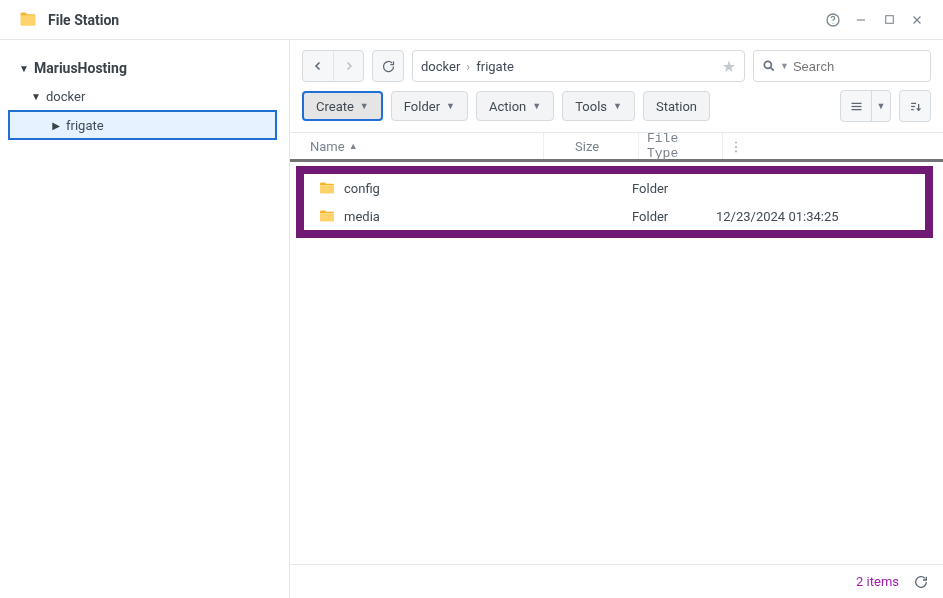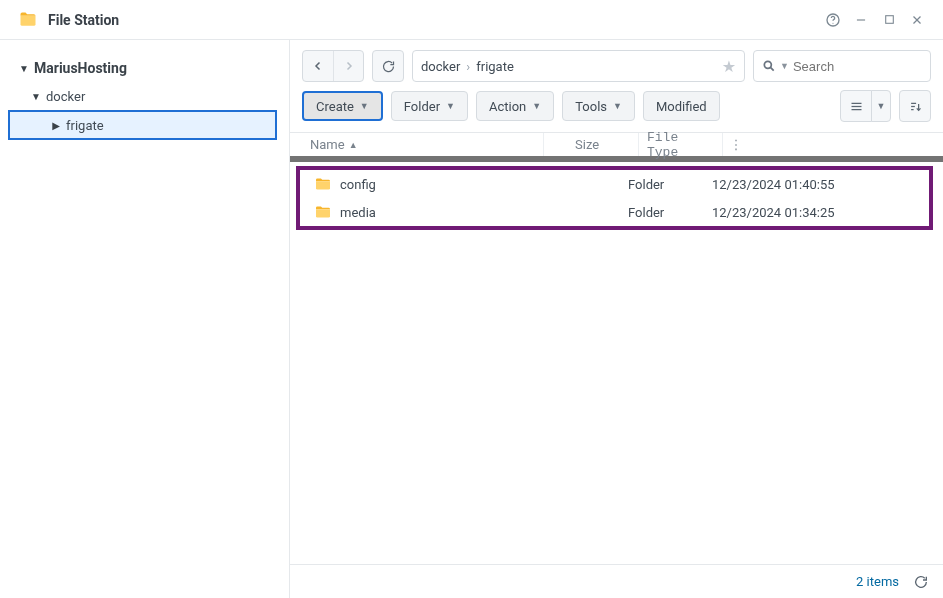--- a/index.html
+++ b/index.html
@@ -62,39 +62,39 @@
   font-size:13px;
 }
 .tbtn.primary { border:2px solid #1f6fd4; background:#e5e5e5; }
 .tbtn .caret { font-size:9px; color:#6a7480; }
 .toolbar .spacer { flex:1; }
 .viewgrp { display:flex; }
 .viewgrp .iconbtn + .iconbtn { margin-left:-1px; border-top-left-radius:0; border-bottom-left-radius:0; }
 .viewgrp .iconbtn:first-child { border-top-right-radius:0; border-bottom-right-radius:0; }
 .table { flex:1; display:flex; flex-direction:column; min-height:0; }
 .thead {
-  display:flex; align-items:center; height:30px; border-top:1px solid #e5e8eb; border-bottom:6px solid #737373;
+  display:flex; align-items:center; height:30px; border-top:1px solid #e5e8eb; border-bottom:3px solid #737373;
   color:#7a838d; font-size:13px; padding-left:12px;
 }
 .thead .col { padding: 0 8px; border-right:1px solid #eceff2; height:100%; display:flex; align-items:center; gap:4px;}
 .col-name { width: 242px; }
 .col-size { width: 72px; margin-left: 23px; }
 .col-type { width: 84px; font-family: Liberation Mono, monospace; }
 .col-date { flex:1; }
 .thead .more { width:26px; display:flex; align-items:center; justify-content:center; color:#8a939d; cursor:pointer;}
 .tbody { flex:1; overflow:auto; }
-.highlight-box { border:4px solid #701a75; margin: 4px 10px 0 6px; }
+.highlight-box { border:8px solid #701a75; margin: 4px 10px 0 6px; }
 .row { display:flex; align-items:center; height:28px; padding-left:6px; }
 .row .cell { padding:0 8px; }
 .row .c-name { width:242px; display:flex; align-items:center; gap:8px; }
 .row .c-size { width:72px; }
 .row .c-type { width:84px; }
 .row .c-date { flex:1; }
 .folder-icon { width:18px; height:14px; }
-.status { height:34px; border-top:1px solid #e5e8eb; display:flex; align-items:center; justify-content:flex-end; padding:16px 14px; gap:14px; color:#0369a1; }
+.status { height:34px; border-top:1px solid #e5e8eb; display:flex; align-items:center; justify-content:flex-end; padding:16px 14px; gap:14px; color:#a21caf; }
 .status .refresh { color:#5c6772; cursor:pointer; }
 svg { display:block; }
 </style>
 </head>
 <body>
 
 <div class="window">
   <div class="titlebar">
     <span class="app-icon">
       <svg viewBox="0 0 24 24" width="20" height="20">
@@ -194,21 +194,21 @@
           </div>
         <div class="tbtn">
             <span>Action</span>
             <span class="caret">▼</span>
           </div>
         <div class="tbtn">
             <span>Tools</span>
             <span class="caret">▼</span>
           </div>
         <div class="tbtn">
-            <span>Modified</span>
+            <span>Station</span>
           </div>
         <span class="spacer"></span>
         <div class="viewgrp">
           <div class="iconbtn">
               <svg width="15" height="15" viewBox="0 0 24 24" stroke="currentColor" stroke-width="2">
                 <line x1="4" y1="7" x2="20" y2="7"></line>
                 <line x1="4" y1="12" x2="20" y2="12"></line>
                 <line x1="4" y1="17" x2="20" y2="17"></line>
               </svg>
             </div>
@@ -248,21 +248,20 @@
                 <span class="folder-icon">
                     <svg viewBox="0 0 24 20" width="18" height="14">
                       <path fill="#f7b52c" d="M2 4a2 2 0 0 1 2-2h5l2 2h9a2 2 0 0 1 2 2H2z"></path>
                       <path fill="#ffd36b" d="M2 6h20v10a2 2 0 0 1-2 2H4a2 2 0 0 1-2-2z"></path>
                     </svg>
                   </span>
                 <span>config</span>
               </div>
               <div class="cell c-size"></div>
               <div class="cell c-type">Folder</div>
-              <div class="cell c-date">12/23/2024 01:40:55</div>
             </div>
             <div class="row">
               <div class="cell c-name">
                 <span class="folder-icon">
                     <svg viewBox="0 0 24 20" width="18" height="14">
                       <path fill="#f7b52c" d="M2 4a2 2 0 0 1 2-2h5l2 2h9a2 2 0 0 1 2 2H2z"></path>
                       <path fill="#ffd36b" d="M2 6h20v10a2 2 0 0 1-2 2H4a2 2 0 0 1-2-2z"></path>
                     </svg>
                   </span>
                 <span>media</span>

